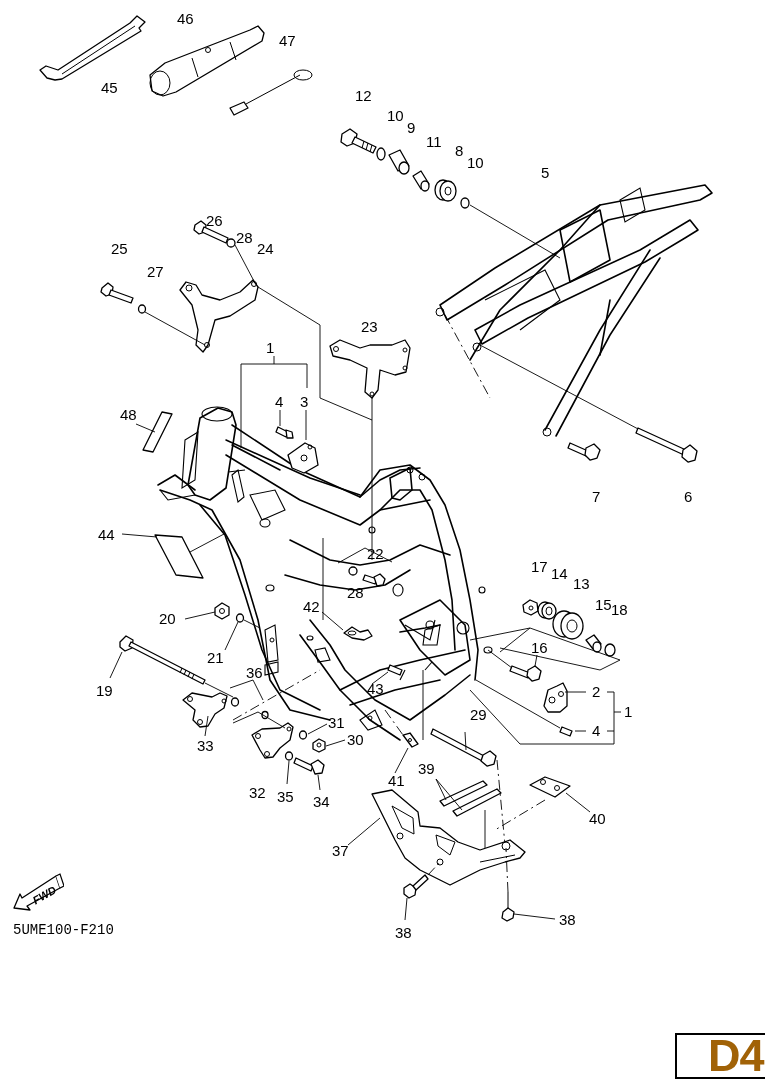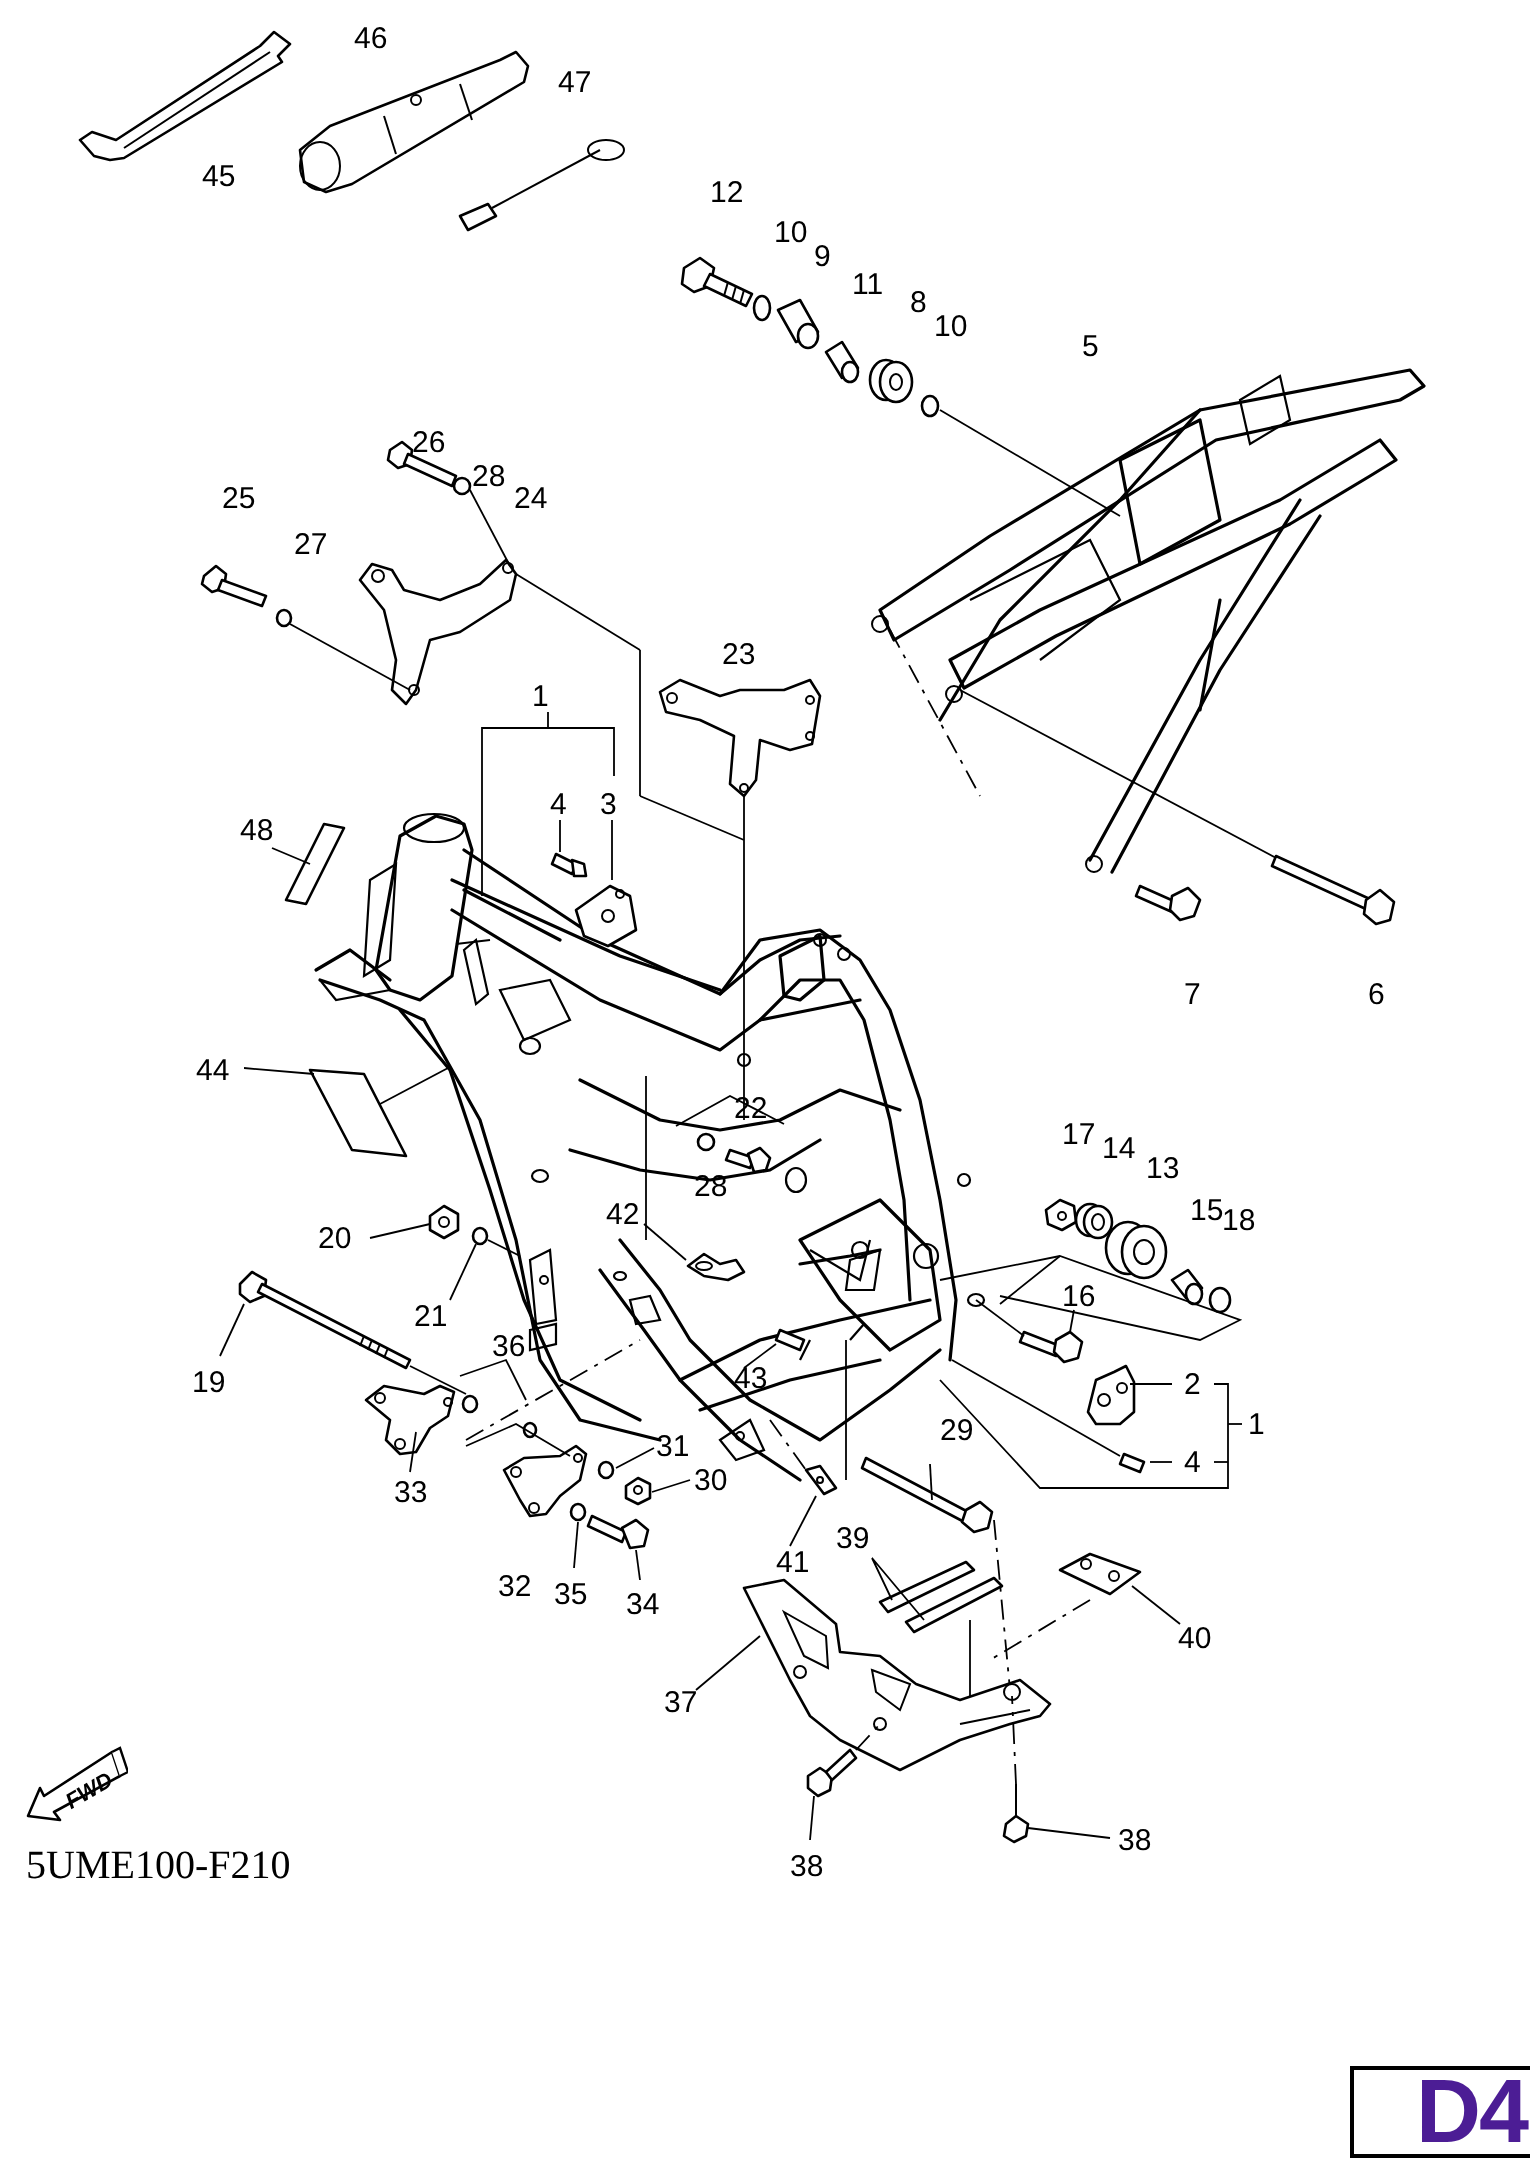--- a/index.html
+++ b/index.html
@@ -5,23 +5,23 @@
   html, body { margin:0; padding:0; background:#ffffff; }
   body { width:765px; height:1089px; position:relative; overflow:hidden; font-family:"Liberation Sans", sans-serif; }
   #diagram { position:absolute; left:0; top:0; width:765px; height:1089px; }
   .part { fill:#ffffff; stroke:#000; stroke-width:1.3; stroke-linejoin:round; }
   .thin { fill:none; stroke:#000; stroke-width:1; }
   .leader { fill:none; stroke:#000; stroke-width:0.9; }
   .dash { fill:none; stroke:#000; stroke-width:0.9; stroke-dasharray:10 4 2 4; }
   .frame { fill:none; stroke:#000; stroke-width:1.6; stroke-linejoin:round; stroke-linecap:round; }
   .frame-in { fill:none; stroke:#000; stroke-width:1.1; }
   .callout { font-family:"Liberation Sans", sans-serif; font-size:15px; fill:#000; }
-  .code { position:absolute; left:13px; top:922px; font-size:20px; color:#000; font-family:Liberation Serif, serif; }
+  .code { position:absolute; left:13px; top:922px; font-size:14px; color:#000; font-family:Liberation Mono, monospace; }
   .page-box { position:absolute; left:675px; top:1033px; width:110px; height:46px; border:2px solid #000; box-sizing:border-box; }
-  .page-id { position:absolute; left:708px; top:1030px; font-size:45px; font-weight:bold; color:#4c1d95; font-family:"Liberation Sans", sans-serif; letter-spacing:-1px; }
+  .page-id { position:absolute; left:708px; top:1030px; font-size:45px; font-weight:bold; color:#a16207; font-family:"Liberation Sans", sans-serif; letter-spacing:-1px; }
   .fwd { position:absolute; left:12px; top:868px; width:52px; height:44px; }
 </style>
 </head>
 <body>
 
 <svg id="diagram" viewBox="0 0 765 1089" xmlns="http://www.w3.org/2000/svg">
 
   <g>
     <path class="part" d="M40,70 L46,66 L58,70 L130,23 L137,16 L145,22 L139,28 L141,31 L62,79 L55,80 L47,78 Z"></path>
     <line class="thin" x1="62" y1="74" x2="135" y2="26"></line>

